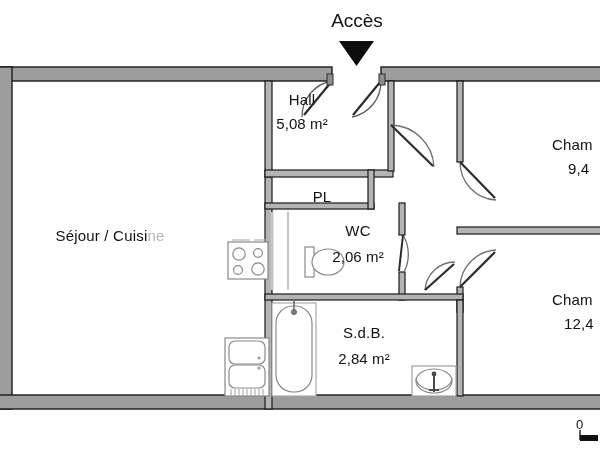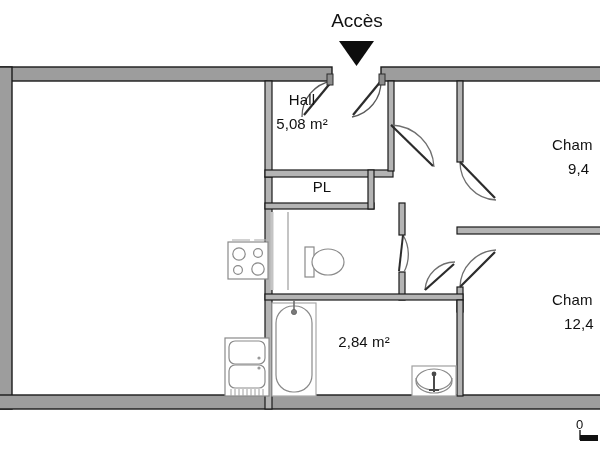--- a/index.html
+++ b/index.html
@@ -221,34 +221,40 @@
       <line x1="580" y1="438" x2="598" y2="438" stroke="#111111" stroke-width="1"></line>
     </g>
 
   </svg>
 
   <div class="label-layer">
 
     <div class="access-label" style="left:357px; top:10px;">Accès</div>
 
     <div class="room-label centered" style="left:110px; top:228px;">
+      <div class="room-name"><span>Séjour / Cuisi</span><span class="fade-tail">ne</span></div>
     </div>
 
     <div class="room-label centered" style="left:302px; top:92px;">
       <div class="room-name">Hall</div>
       <div class="room-area" style="margin-top:7px;">5,08 m²</div>
     </div>
 
-    <div class="room-label centered" style="left:322px; top:179px;">
+    <div class="room-label centered" style="left:322px; top:189px;">
       <div class="room-name">PL</div>
     </div>
 
 
+    <div class="room-label centered" style="left:358px; top:223px;">
+      <div class="room-name">WC</div>
+      <div class="room-area" style="margin-top:9px;">2,06 m²</div>
+    </div>
 
     <div class="room-label centered" style="left:364px; top:325px;">
+      <div class="room-name">S.d.B.</div>
       <div class="room-area" style="margin-top:9px;">2,84 m²</div>
     </div>
 
     <div class="room-label" style="left:552px; top:137px;">
       <div class="room-name">Cham</div>
       <div class="room-area" style="margin-top:7px; margin-left:16px;">9,4</div>
     </div>
 
     <div class="room-label" style="left:552px; top:292px;">
       <div class="room-name">Cham</div>

